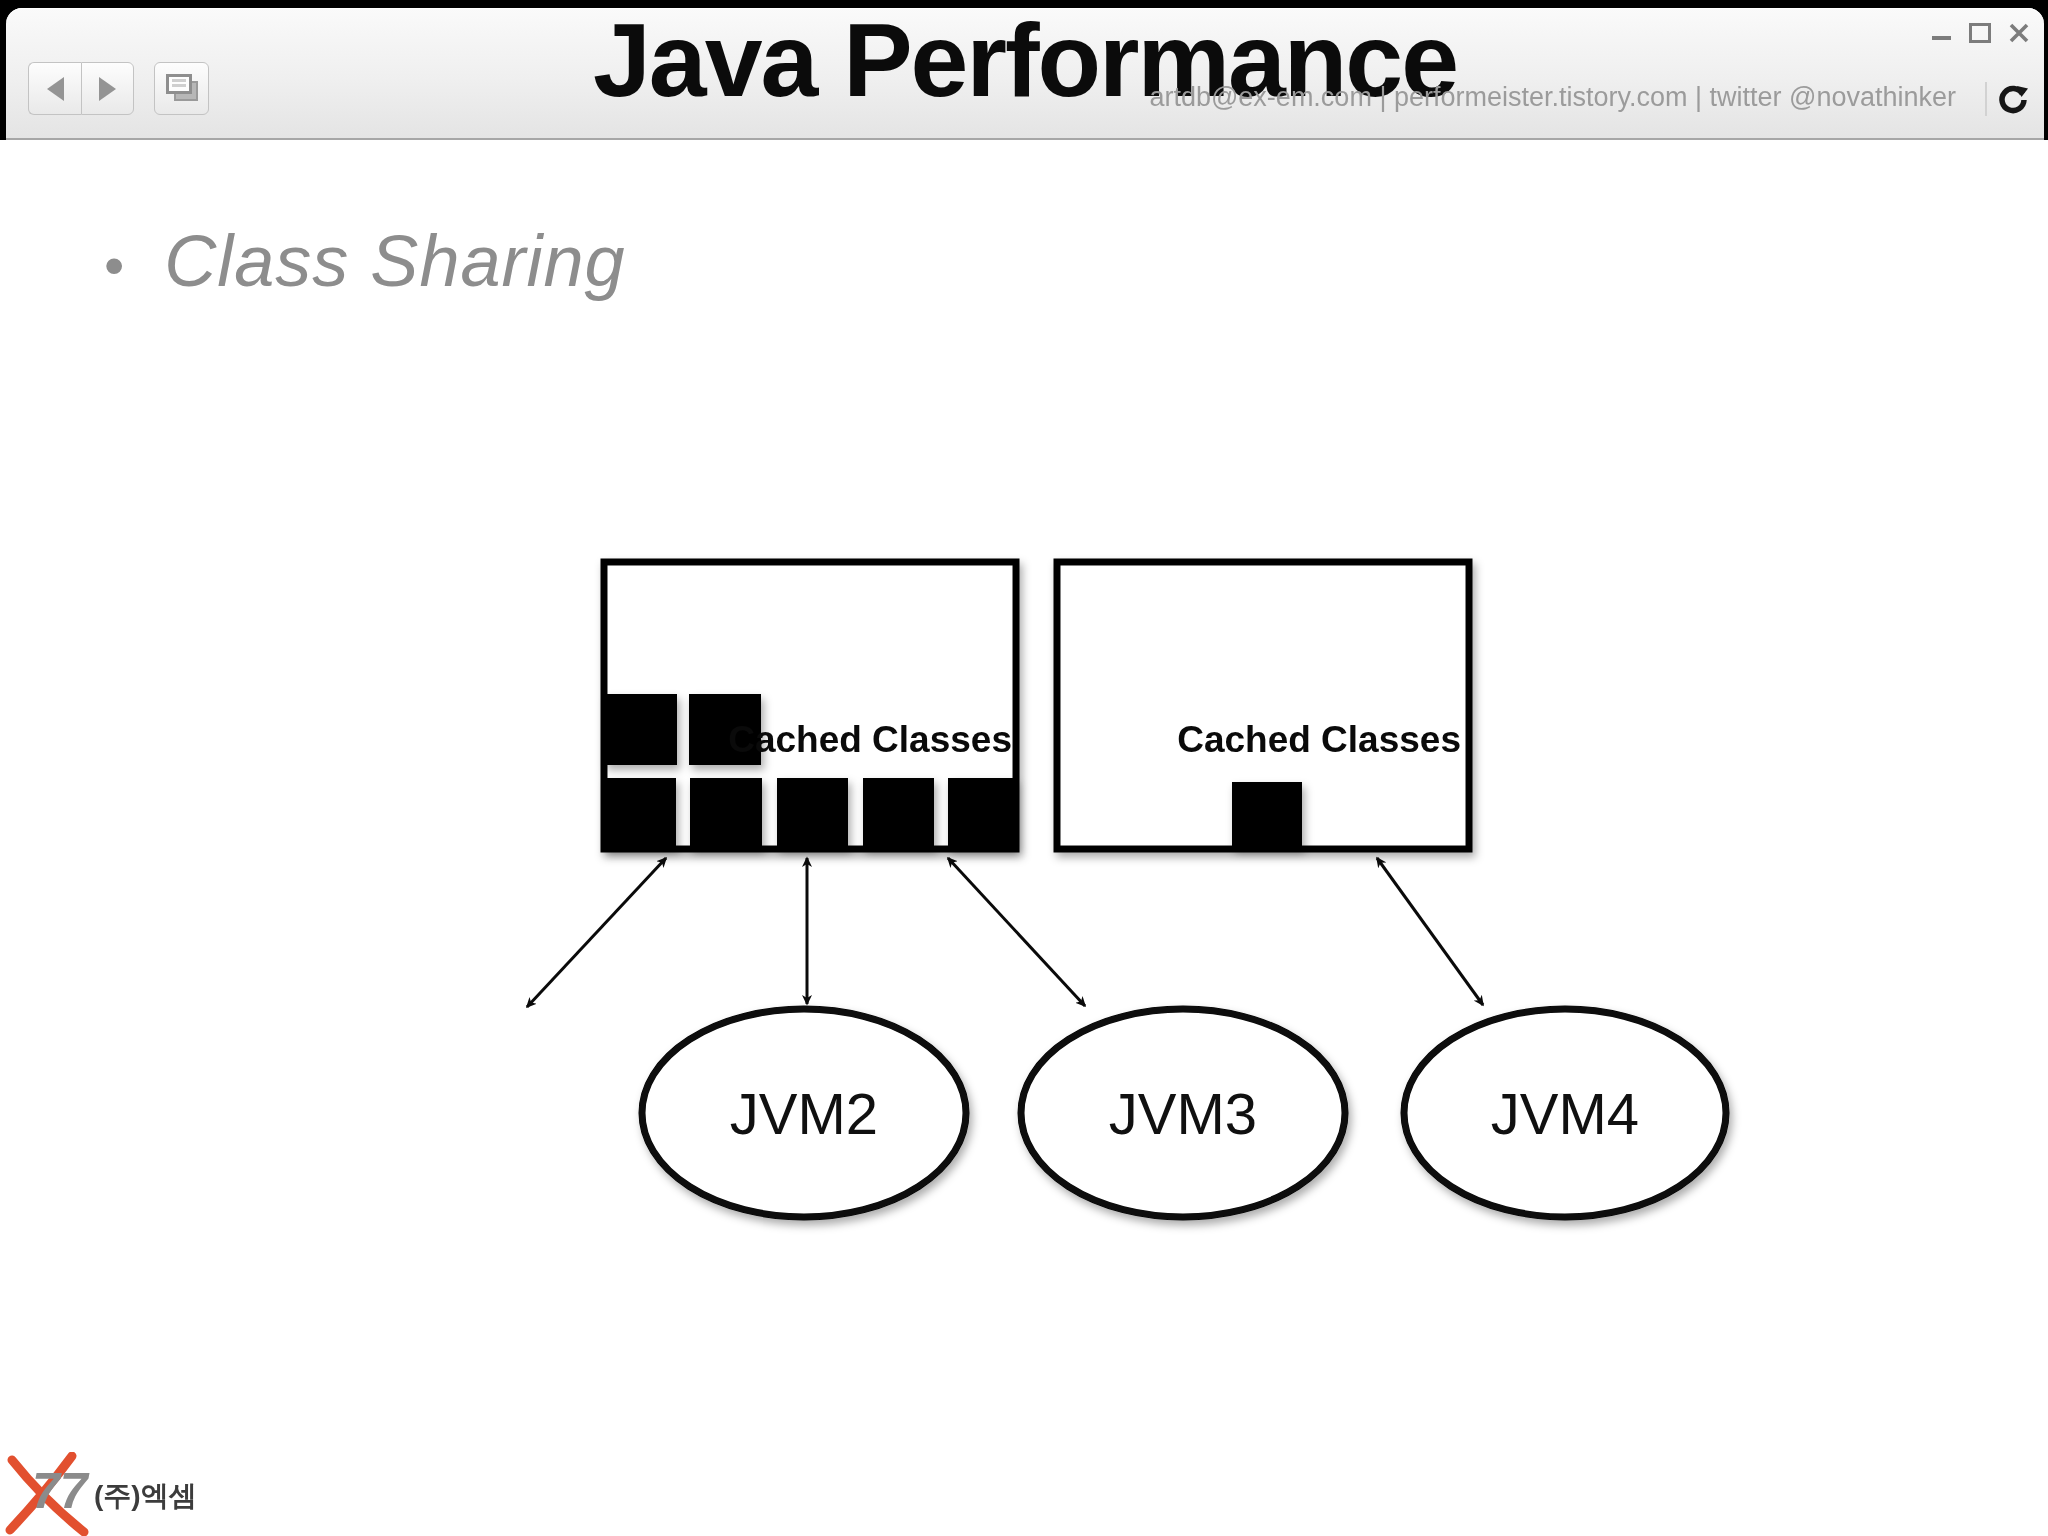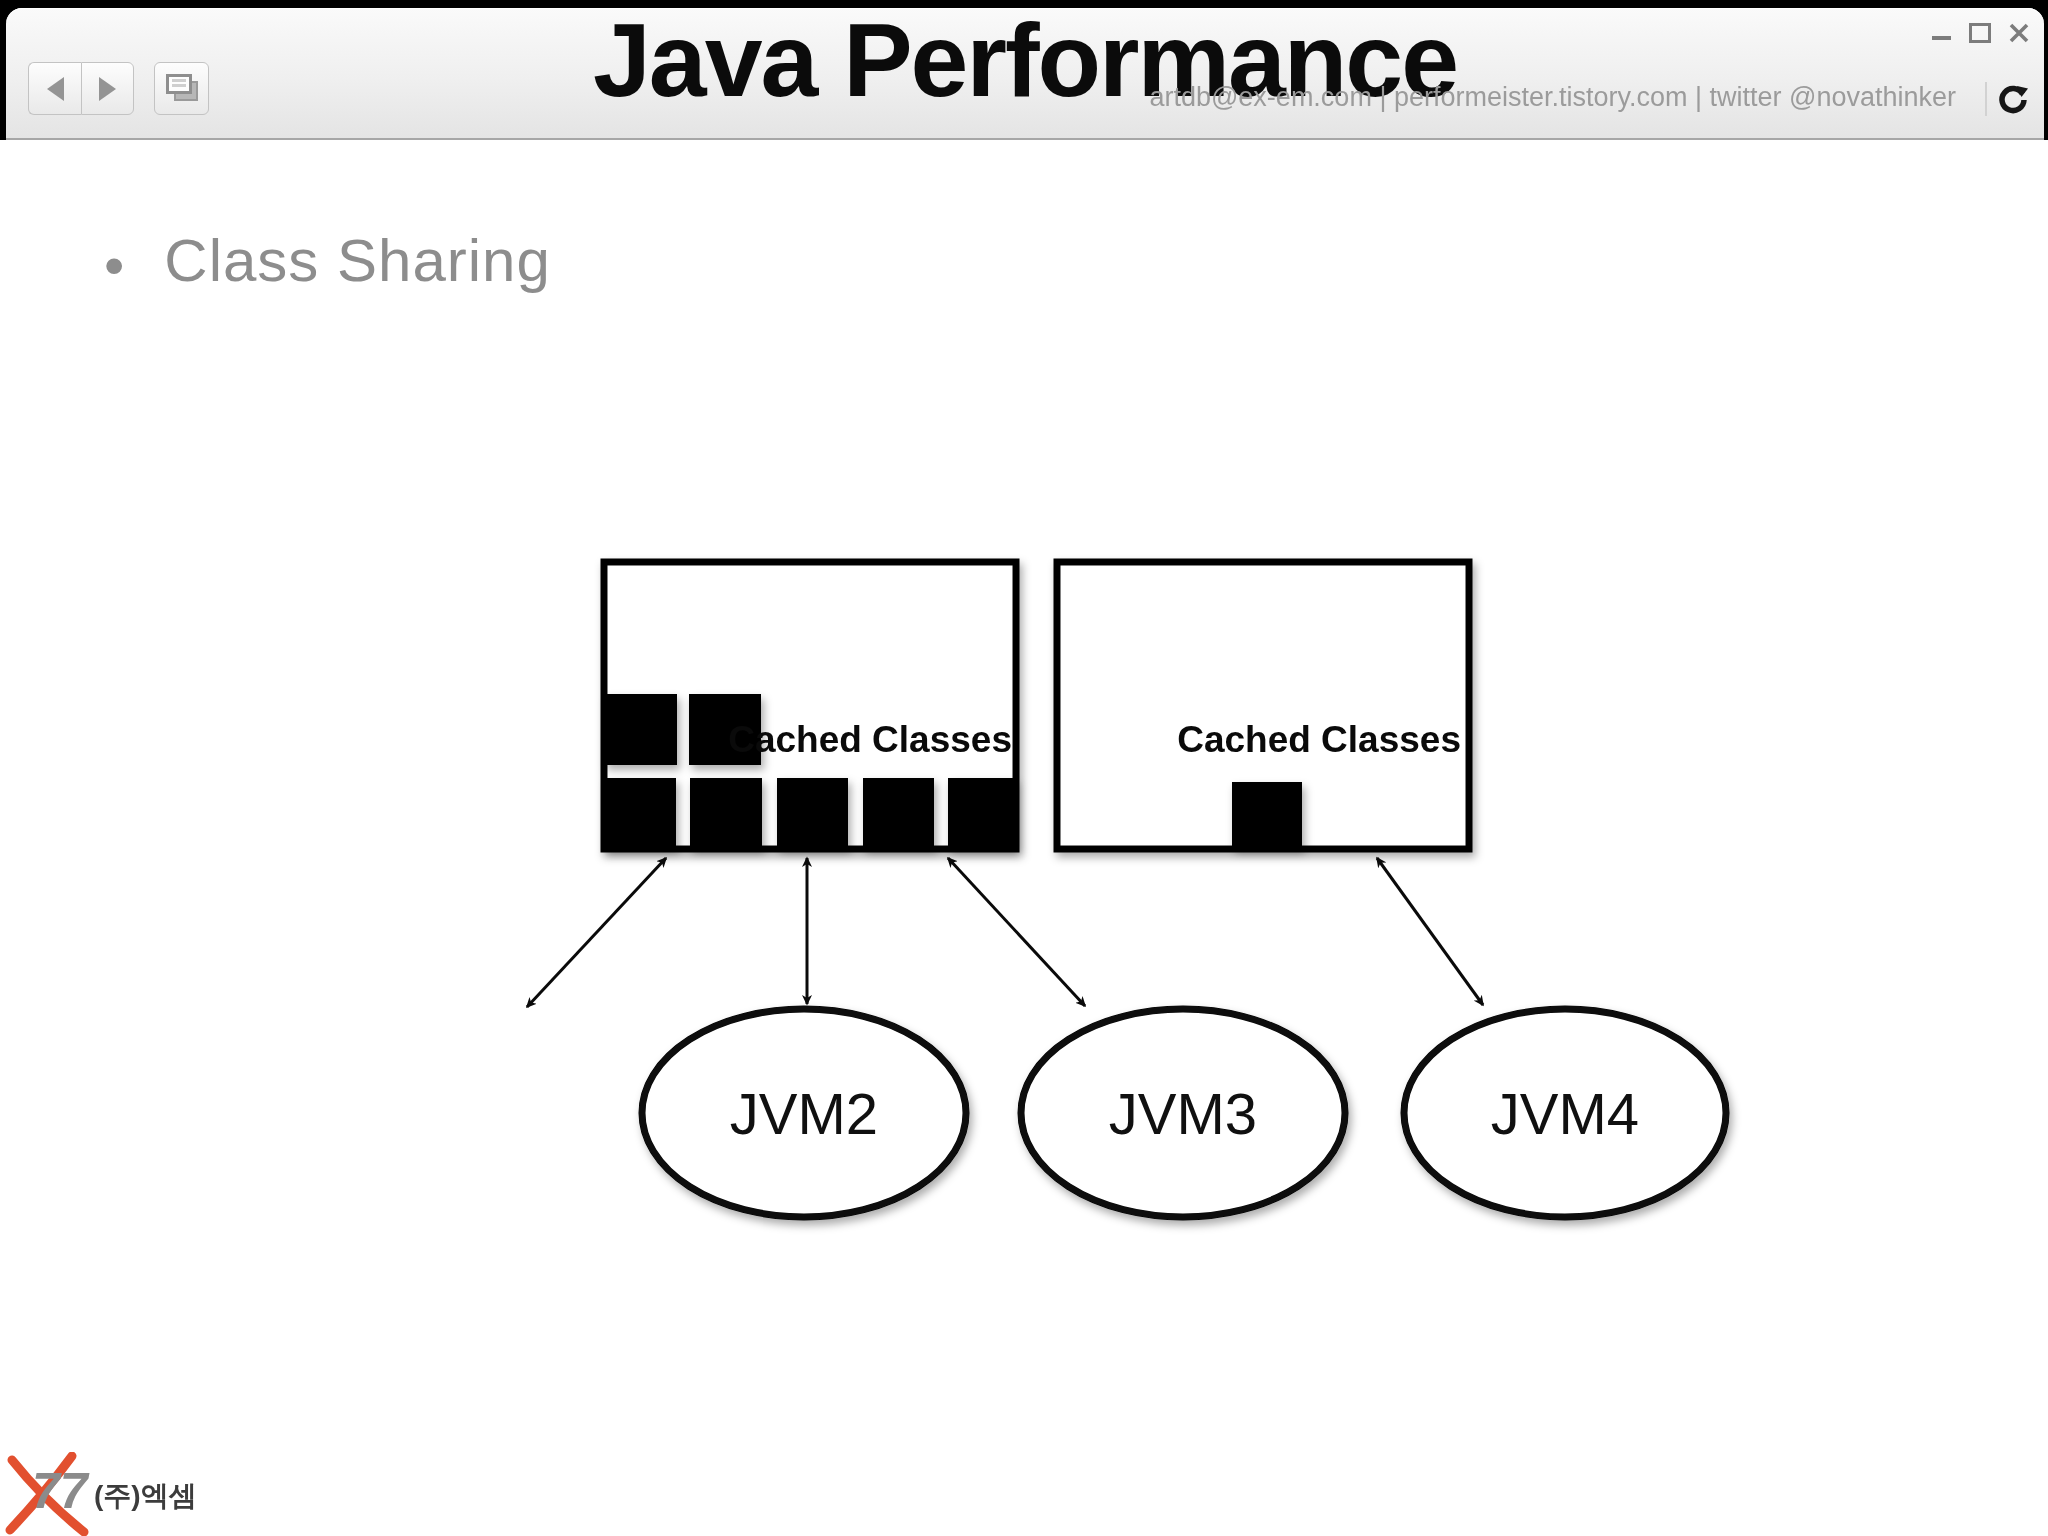--- a/index.html
+++ b/index.html
@@ -38,21 +38,21 @@
   .wc{display:flex;align-items:center;justify-content:center;width:22px;height:24px;cursor:default;}
   .wc .bar{width:19px;height:4px;background:#7c7c7c;margin-top:10px;}
   .wc .boxx{width:16px;height:14px;border:3px solid #7c7c7c;box-sizing:content-box;}
 
   .refresh-sep{position:absolute;right:57px;top:74px;width:2px;height:34px;background:#d2d2d2;}
   .refresh-btn{position:absolute;right:15px;top:76px;width:32px;height:32px;}
 
   
   .heading{position:absolute;left:104px;top:206px;display:flex;align-items:center;color:#8d8d8d;}
   .heading .bullet{font-size:58px;line-height:58px;margin-right:40px;transform:translateY(4px);}
-  .heading .text{font-size:60px;line-height:110px;letter-spacing:1px;}
+  .heading .text{font-size:72px;line-height:110px;letter-spacing:1px;font-style:italic;}
 
   .diagram{position:absolute;left:0;top:0;}
   .logo{position:absolute;left:2px;top:1452px;}
 </style>
 </head>
 <body>
 
 <div class="stage">
 
   <div class="frame-backdrop"></div>

